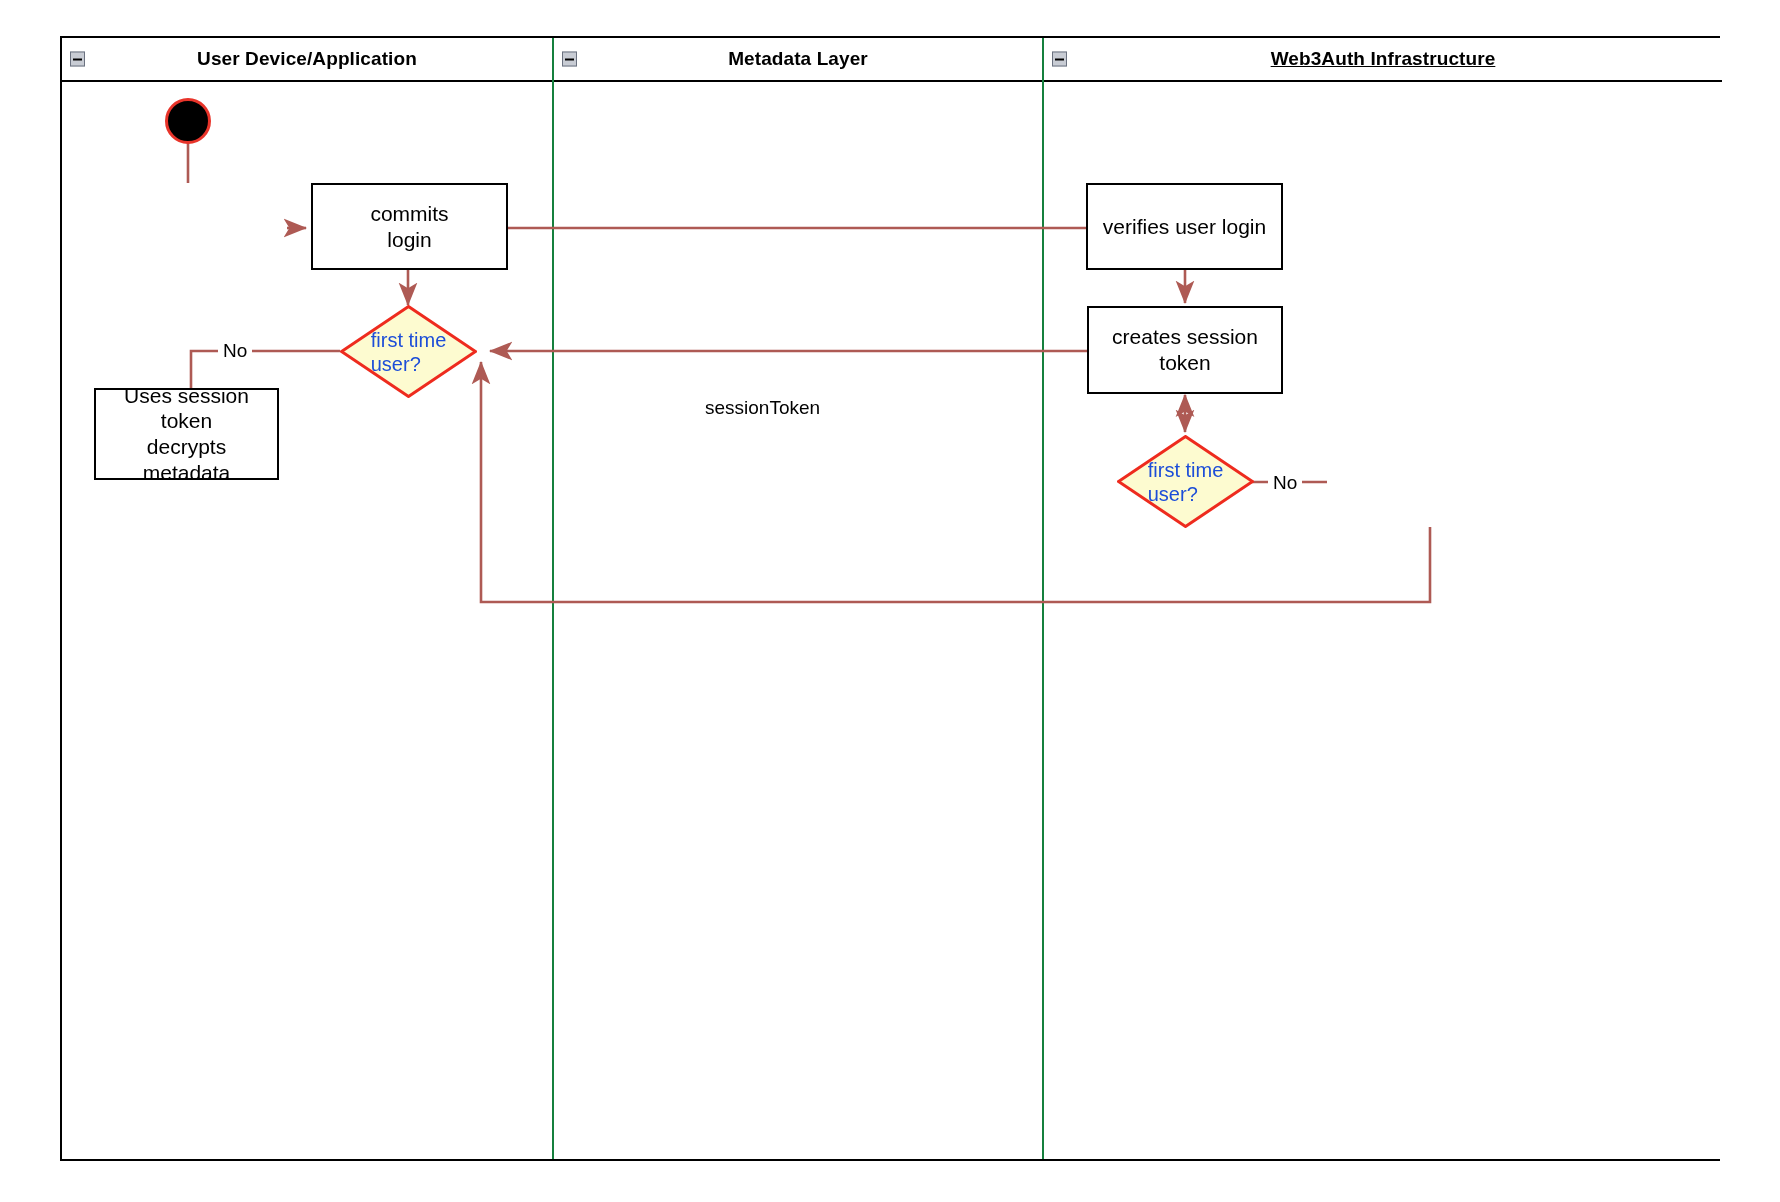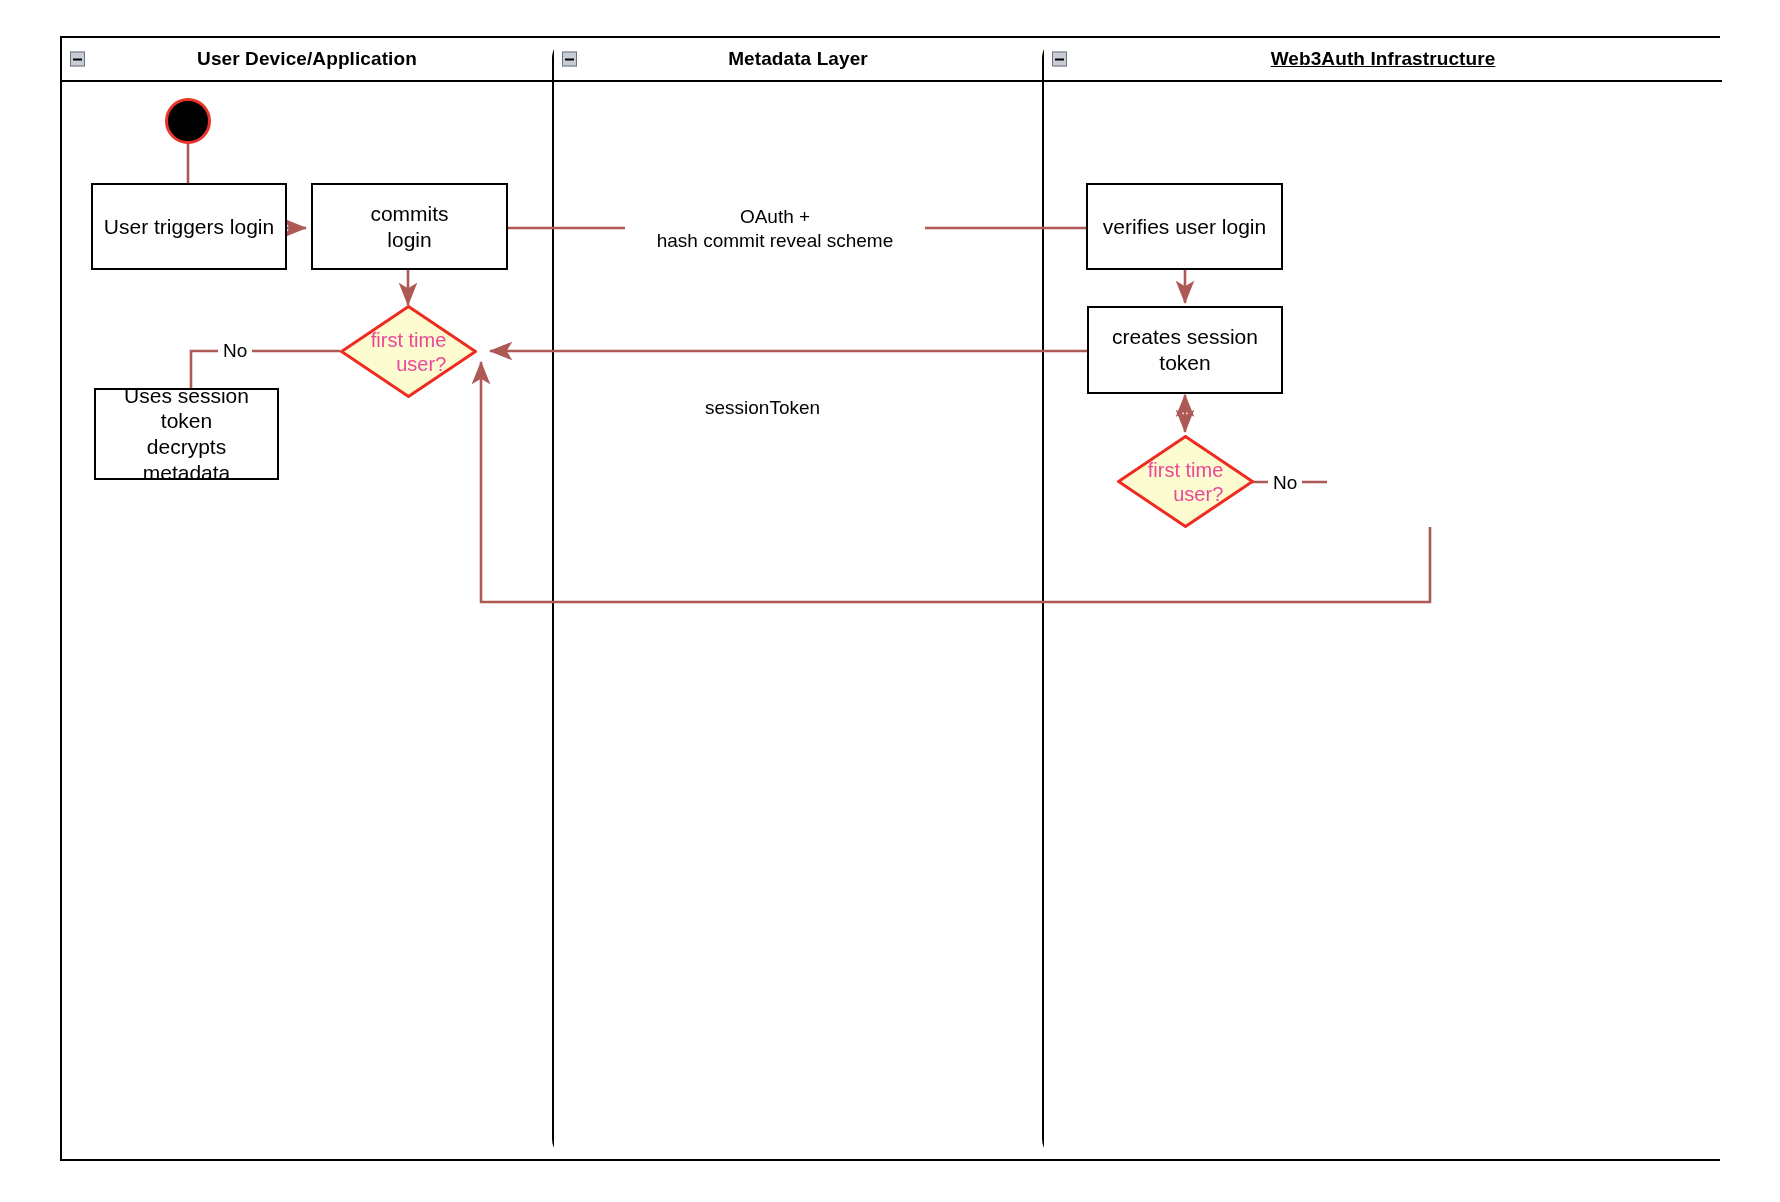--- a/index.html
+++ b/index.html
@@ -27,21 +27,21 @@
     border: 2px solid #000000;
     box-sizing: border-box;
     background: #ffffff;
   }
   .lane {
     position: absolute;
     top: 0;
     height: 100%;
     box-sizing: border-box;
   }
-  .lane + .lane { border-left: 2px solid #000000; border-radius: 20px; }
+  .lane + .lane { border-left: 2px solid #15803d; }
   .lane-header {
     position: relative;
     height: 44px;
     border-bottom: 2px solid #000000;
     box-sizing: border-box;
     display: flex;
     align-items: center;
     justify-content: center;
     background: #ffffff;
   }
@@ -106,22 +106,22 @@
   }
   .decision-shape {
     position: absolute;
     inset: 0;
   }
   .decision-label {
     position: relative;
     z-index: 2;
     font-size: 20px;
     line-height: 1.2;
-    color: #ec4899;
-    text-align: right;
+    color: #1d4ed8;
+    text-align: left;
     pointer-events: none;
   }
   .start-node {
     position: absolute;
     width: 46px;
     height: 46px;
     border-radius: 50%;
     background: #000000;
     border: 3px solid #e8342a;
     box-sizing: border-box;
@@ -218,23 +218,20 @@
       <path d="M1185,395 L1185,432" marker-end="url(#arrowEnd)" marker-start="url(#arrowStart)"></path>
 
       <path d="M1248,482 L1327,482"></path>
 
       <path d="M1430,527 L1430,602 L481,602 L481,362" marker-end="url(#arrowEnd)"></path>
     </g>
   </svg>
 
   <div class="start-node" style="left:165px; top:98px;"></div>
 
-  <div class="node action" style="left:91px; top:183px; width:196px; height:87px;">
-    <span>User triggers login</span>
-  </div>
 
   <div class="node action" style="left:311px; top:183px; width:197px; height:87px;">
     <div>
       <div>commits</div>
       <div>login</div>
     </div>
   </div>
 
   <div class="decision-wrap" style="left:340px; top:305px; width:137px; height:93px;">
     <svg class="decision-shape" viewBox="0 0 137 93" preserveAspectRatio="none">
@@ -269,24 +266,20 @@
     <svg class="decision-shape" viewBox="0 0 137 93" preserveAspectRatio="none">
       <polygon points="68.5,1.5 135.5,46.5 68.5,91.5 1.5,46.5" fill="#fdfbd0" stroke="#ee2b1e" stroke-width="3"></polygon>
     </svg>
     <div class="decision-label">
       <div>first time</div>
       <div>user?</div>
     </div>
   </div>
 
 
-  <div class="edge-label" style="left:625px; top:204px; width:290px;">
-    <div>OAuth +</div>
-    <div>hash commit reveal scheme</div>
-  </div>
 
   <div class="edge-label" style="left:700px; top:347px;margin-top:48px;">sessionToken</div>
 
   <div class="edge-label" style="left:218px; top:338px;">No</div>
 
   <div class="edge-label" style="left:1268px; top:470px;">No</div>
 
 </div>
 
 </body></html>

